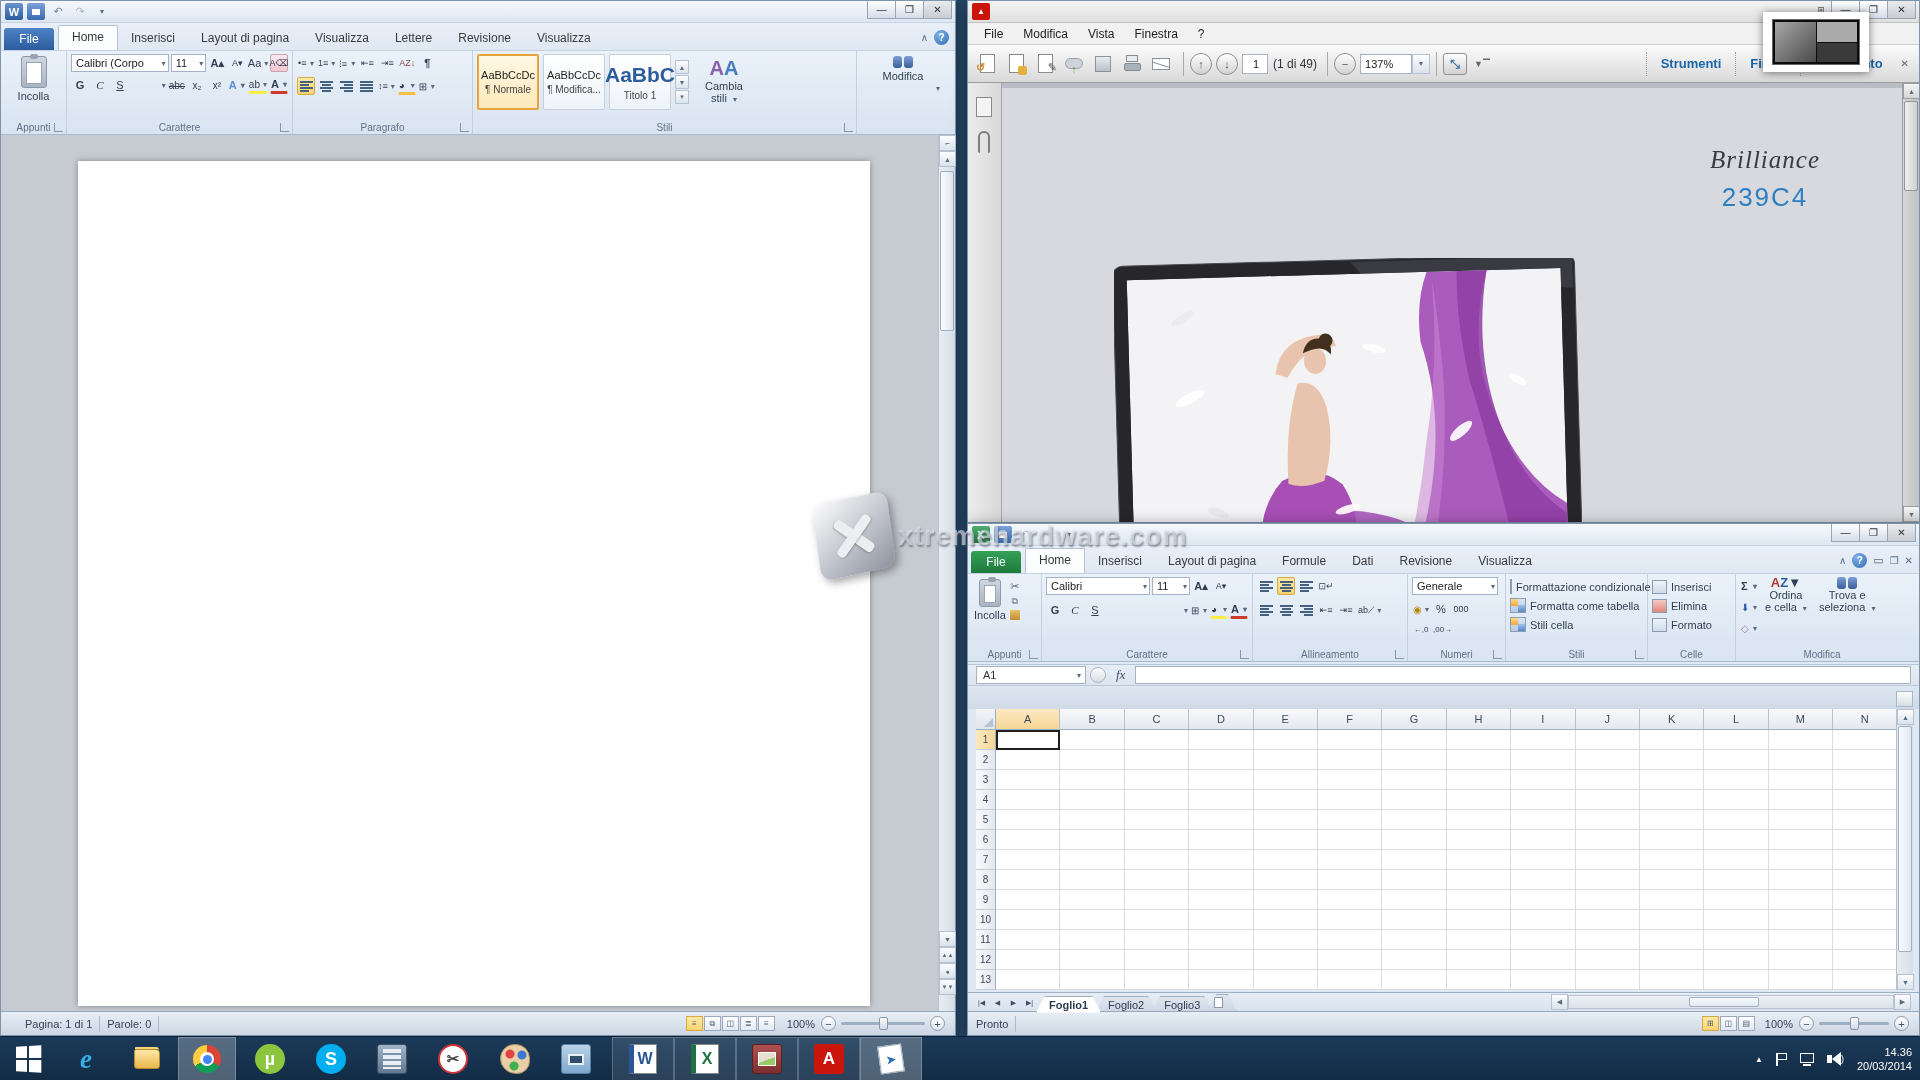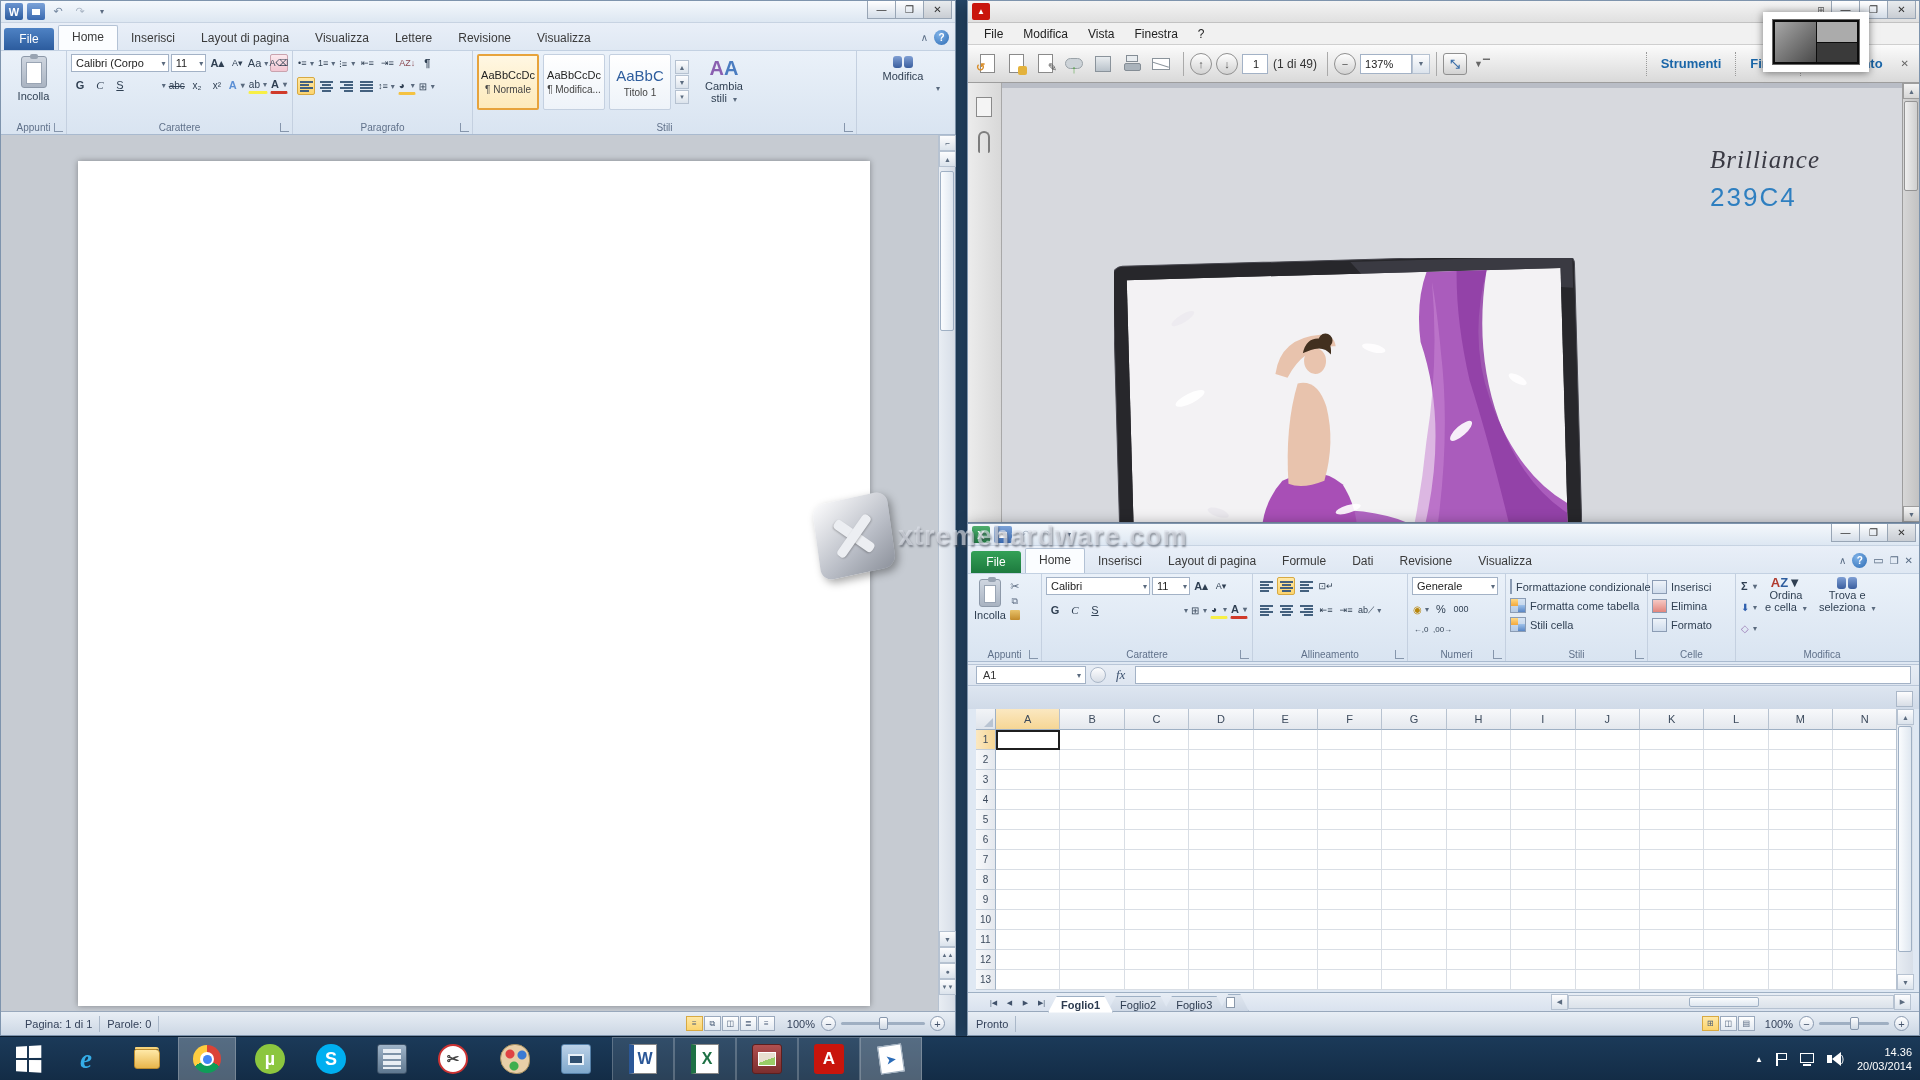--- a/index.html
+++ b/index.html
@@ -71,21 +71,21 @@
 #adobe .mitem{padding:3px 10px;color:#222}
 #adobe .toolbar{height:38px;background:linear-gradient(#fbfbfb,#d9d9d9);border-bottom:1px solid #9d9d9d;display:flex;align-items:center;padding:0 6px;position:relative}
 .tico{width:26px;height:24px;margin-right:3px;position:relative;display:flex;align-items:center;justify-content:center}
 .ticopage{width:15px;height:19px;background:#fff;border:1px solid #8a8a8a;position:relative}
 .tsep{width:1px;height:24px;background:#aaa;margin:0 6px}
 .circbtn{width:22px;height:22px;border-radius:50%;background:linear-gradient(#fefefe,#d2d2d2);border:1px solid #909090;display:flex;align-items:center;justify-content:center;font-size:11px;color:#555;margin-right:4px}
 .pdfpanelbtn{color:#1a66a8;font-weight:bold;font-size:13px;padding:0 14px;border-left:1px dotted #9a9a9a;height:24px;display:flex;align-items:center}
 #adobe .docarea{position:absolute;left:0;right:0;top:82px;bottom:0;background:#b9bdc6;overflow:hidden}
 #adobe .navstrip{position:absolute;left:0;top:0;bottom:0;width:34px;background:linear-gradient(90deg,#ececec,#d8d8d8);border-right:1px solid #a8a8a8}
 #adobe .pdfpage{position:absolute;left:34px;right:17px;top:5px;bottom:0;background:#d7d9de}
-.brandblock{position:absolute;right:82px;top:58px;text-align:left}
+.brandblock{position:absolute;right:82px;top:58px;text-align:center}
 .brandline{font-size:25px;font-style:italic;color:#3a3a44;font-family:"Liberation Serif",serif;letter-spacing:1px}
 .modelline{font-size:26px;color:#2e7fc0;margin-top:8px;letter-spacing:2px}
 
 .osd{position:absolute;left:1763px;top:12px;width:106px;height:60px;background:#fff;box-shadow:0 1px 8px rgba(0,0,0,.5);display:flex;align-items:center;justify-content:center;z-index:60}
 .osdin{width:88px;height:46px;background:#0c0c0c;border:1px solid #666;display:flex;gap:1px;padding:2px}
 .osdL{flex:1;background:linear-gradient(135deg,#a8a8a8,#4a4a4a)}
 .osdR{flex:1;display:flex;flex-direction:column;gap:1px}
 .osdRT{flex:1;background:#ababab}
 .osdRB{flex:1;background:#3a3a3a}
 
@@ -96,21 +96,21 @@
 .chs{position:absolute;left:28px;top:185px;height:21px;display:flex}
 .ch{width:64.4px;height:21px;background:linear-gradient(#f8f9fb,#e4e8ee);border-right:1px solid #b7c2d0;border-bottom:1px solid #9eb0c4;text-align:center;font-size:11px;color:#3c4a5c;line-height:20px}
 .chs .ch:first-child{background:linear-gradient(#fbe8c1,#f6d695)}
 .corner{position:absolute;left:8px;top:185px;width:20px;height:21px;background:linear-gradient(#f2f4f7,#dfe4eb);border-right:1px solid #9eb0c4;border-bottom:1px solid #9eb0c4}
 .corner:after{content:"";position:absolute;right:2px;bottom:2px;border-left:9px solid transparent;border-bottom:9px solid #b9c4d2}
 .rhs{position:absolute;left:8px;top:206px;width:20px}
 .rh{width:20px;height:20px;background:linear-gradient(90deg,#f8f9fb,#e4e8ee);border-right:1px solid #9eb0c4;border-bottom:1px solid #c3cdd9;text-align:center;font-size:10px;color:#3c4a5c;line-height:19px}
 .rhs .rh:first-child{background:linear-gradient(90deg,#fbe8c1,#f6d695)}
 .cellsbg{position:absolute;left:28px;top:206px;width:901.6px;height:260px;background-color:#fff;background-image:repeating-linear-gradient(to right,transparent 0 63.4px,#d9dee5 63.4px 64.4px),repeating-linear-gradient(to bottom,transparent 0 19px,#d9dee5 19px 20px)}
 .a1sel{position:absolute;left:0;top:0;width:64.4px;height:20px;border:2px solid #1f1f1f;background:#fff}
-.stabsbar{position:absolute;left:0;right:0;top:468px;height:21px;background:linear-gradient(#e7edf5,#d8e1ee);border-top:1px solid #9eb0c4;display:flex;align-items:center;padding-left:18px;font-size:11px}
+.stabsbar{position:absolute;left:0;right:0;top:468px;height:21px;background:linear-gradient(#e7edf5,#d8e1ee);border-top:1px solid #9eb0c4;display:flex;align-items:center;padding-left:6px;font-size:11px}
 .snav{width:15px;height:15px;display:flex;align-items:center;justify-content:center;font-size:7px;color:#41526b;margin-right:1px}
 .stabs{display:flex;height:19px;margin-left:4px;align-items:flex-end}
 .stab{padding:2px 12px;background:linear-gradient(#dfe6ef,#ccd6e4);border:1px solid #9eb0c4;border-bottom:none;color:#2e3c50;clip-path:polygon(9px 0,calc(100% - 9px) 0,100% 100%,0 100%);margin-left:-6px}
 .stabs .stab:first-child{background:#fff;font-weight:bold;z-index:2}
 .hsb{position:absolute;right:8px;top:470px;width:360px;height:16px;display:flex;align-items:center}
 .hsbtrack{flex:1;height:14px;background:linear-gradient(#eef1f5,#dbe2ea);border:1px solid #b6c2d1;position:relative}
 .hsbthumb{position:absolute;left:120px;width:70px;top:1px;bottom:1px;background:linear-gradient(#fafcfe,#dfe7f0);border:1px solid #9fb0c4;border-radius:2px}
 
 .xsty{display:flex;align-items:center;gap:4px;font-size:11px;color:#2f3f52;height:19px;white-space:nowrap}
 .xsty:before{content:"";width:14px;height:13px;background:linear-gradient(#ffd984,#f3a83c) 0 0/7px 7px no-repeat,linear-gradient(#9fc2ea,#5a87c6) 7px 6px/7px 7px no-repeat,linear-gradient(#d6e4f4,#b7cbe4);border:1px solid #8b9cb4}
@@ -251,21 +251,21 @@
       <div class="row" style="gap:4px">
         <span class="stylecard sel">
           <span class="scsample">AaBbCcDc</span>
           <span class="scname">¶ Normale</span>
         </span>
         <span class="stylecard">
           <span class="scsample">AaBbCcDc</span>
           <span class="scname">¶ Modifica...</span>
         </span>
         <span class="stylecard">
-          <span class="scsample" style="color:#2e5d9e;font-weight:normal;font-size:15px">AaBbC</span>
+          <span class="scsample" style="color:#2e5d9e;font-weight:bold;font-size:21px">AaBbC</span>
           <span class="scname">Titolo 1</span>
         </span>
         <span style="display:flex;flex-direction:column;gap:1px">
           <span class="sbtn" style="width:14px;height:14px">▲</span>
           <span class="sbtn" style="width:14px;height:14px">▼</span>
           <span class="sbtn" style="width:14px;height:14px">▾</span>
         </span>
         <span class="bigbtn" style="width:62px">
           <span style="font-size:20px;font-weight:bold;color:#8a5fb0;line-height:20px">A<span style="color:#4a7cc0">A</span></span>
           <span style="text-align:center;line-height:12px"><span>Cambia stili</span> <span class="dd">▾</span></span>

